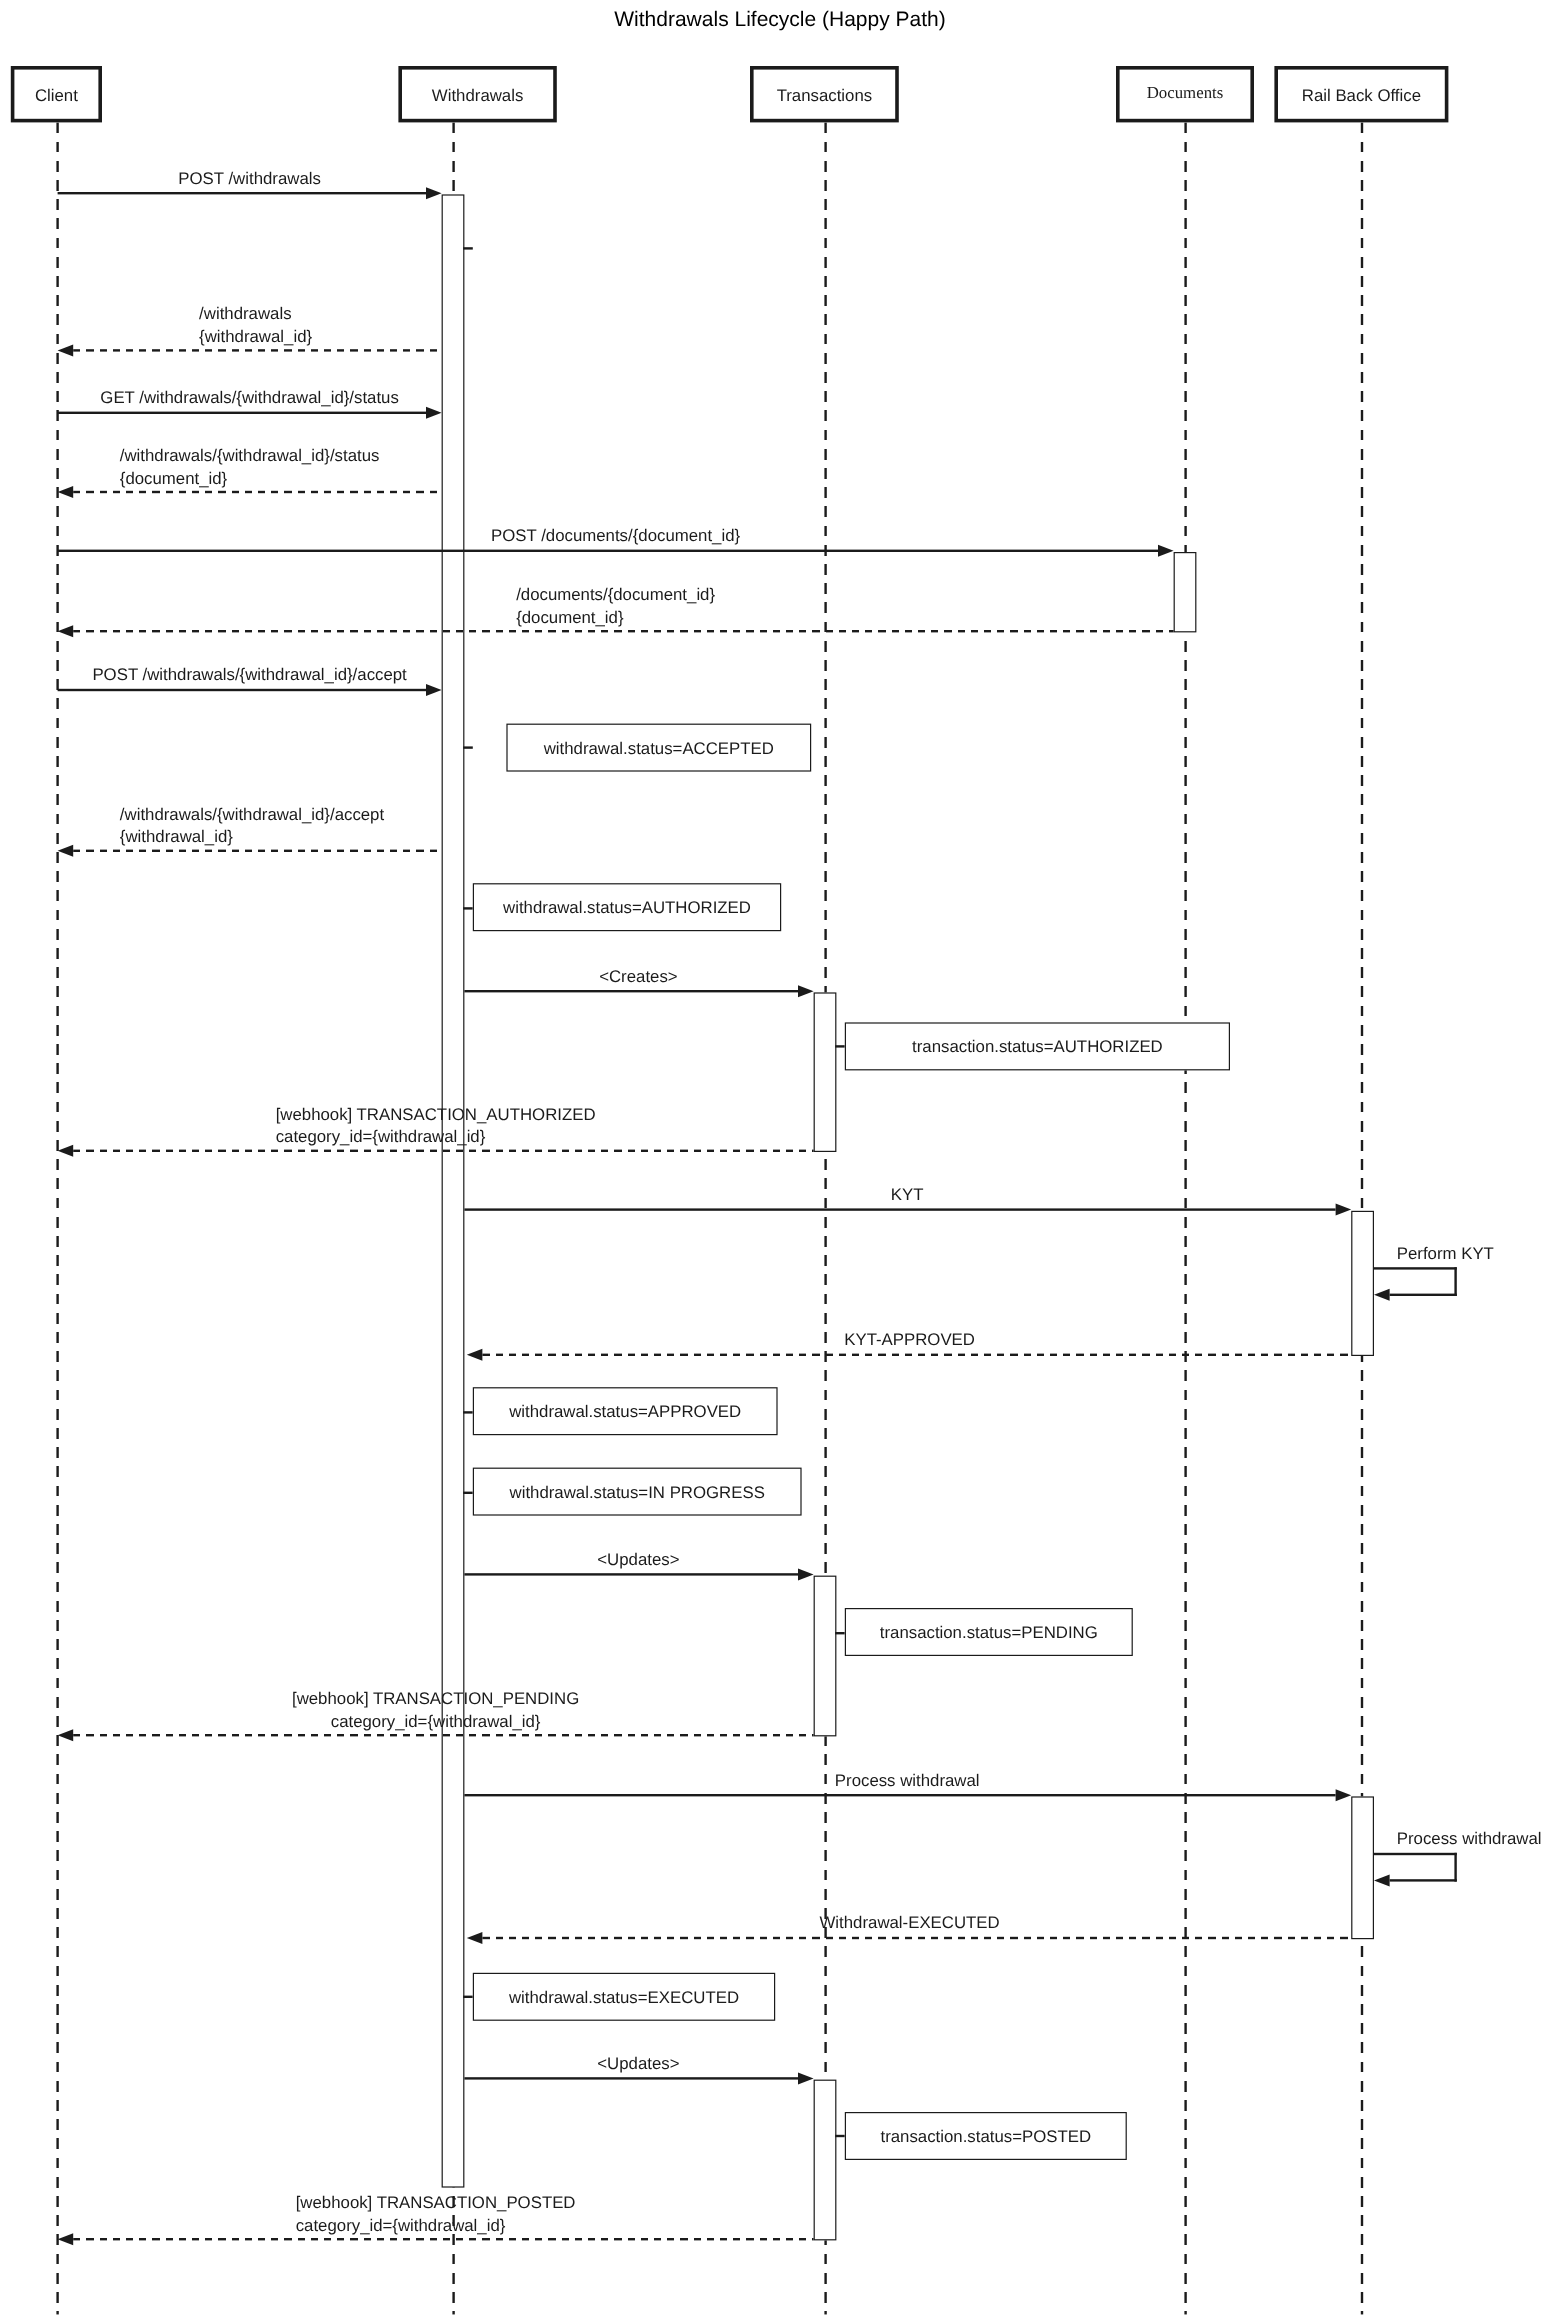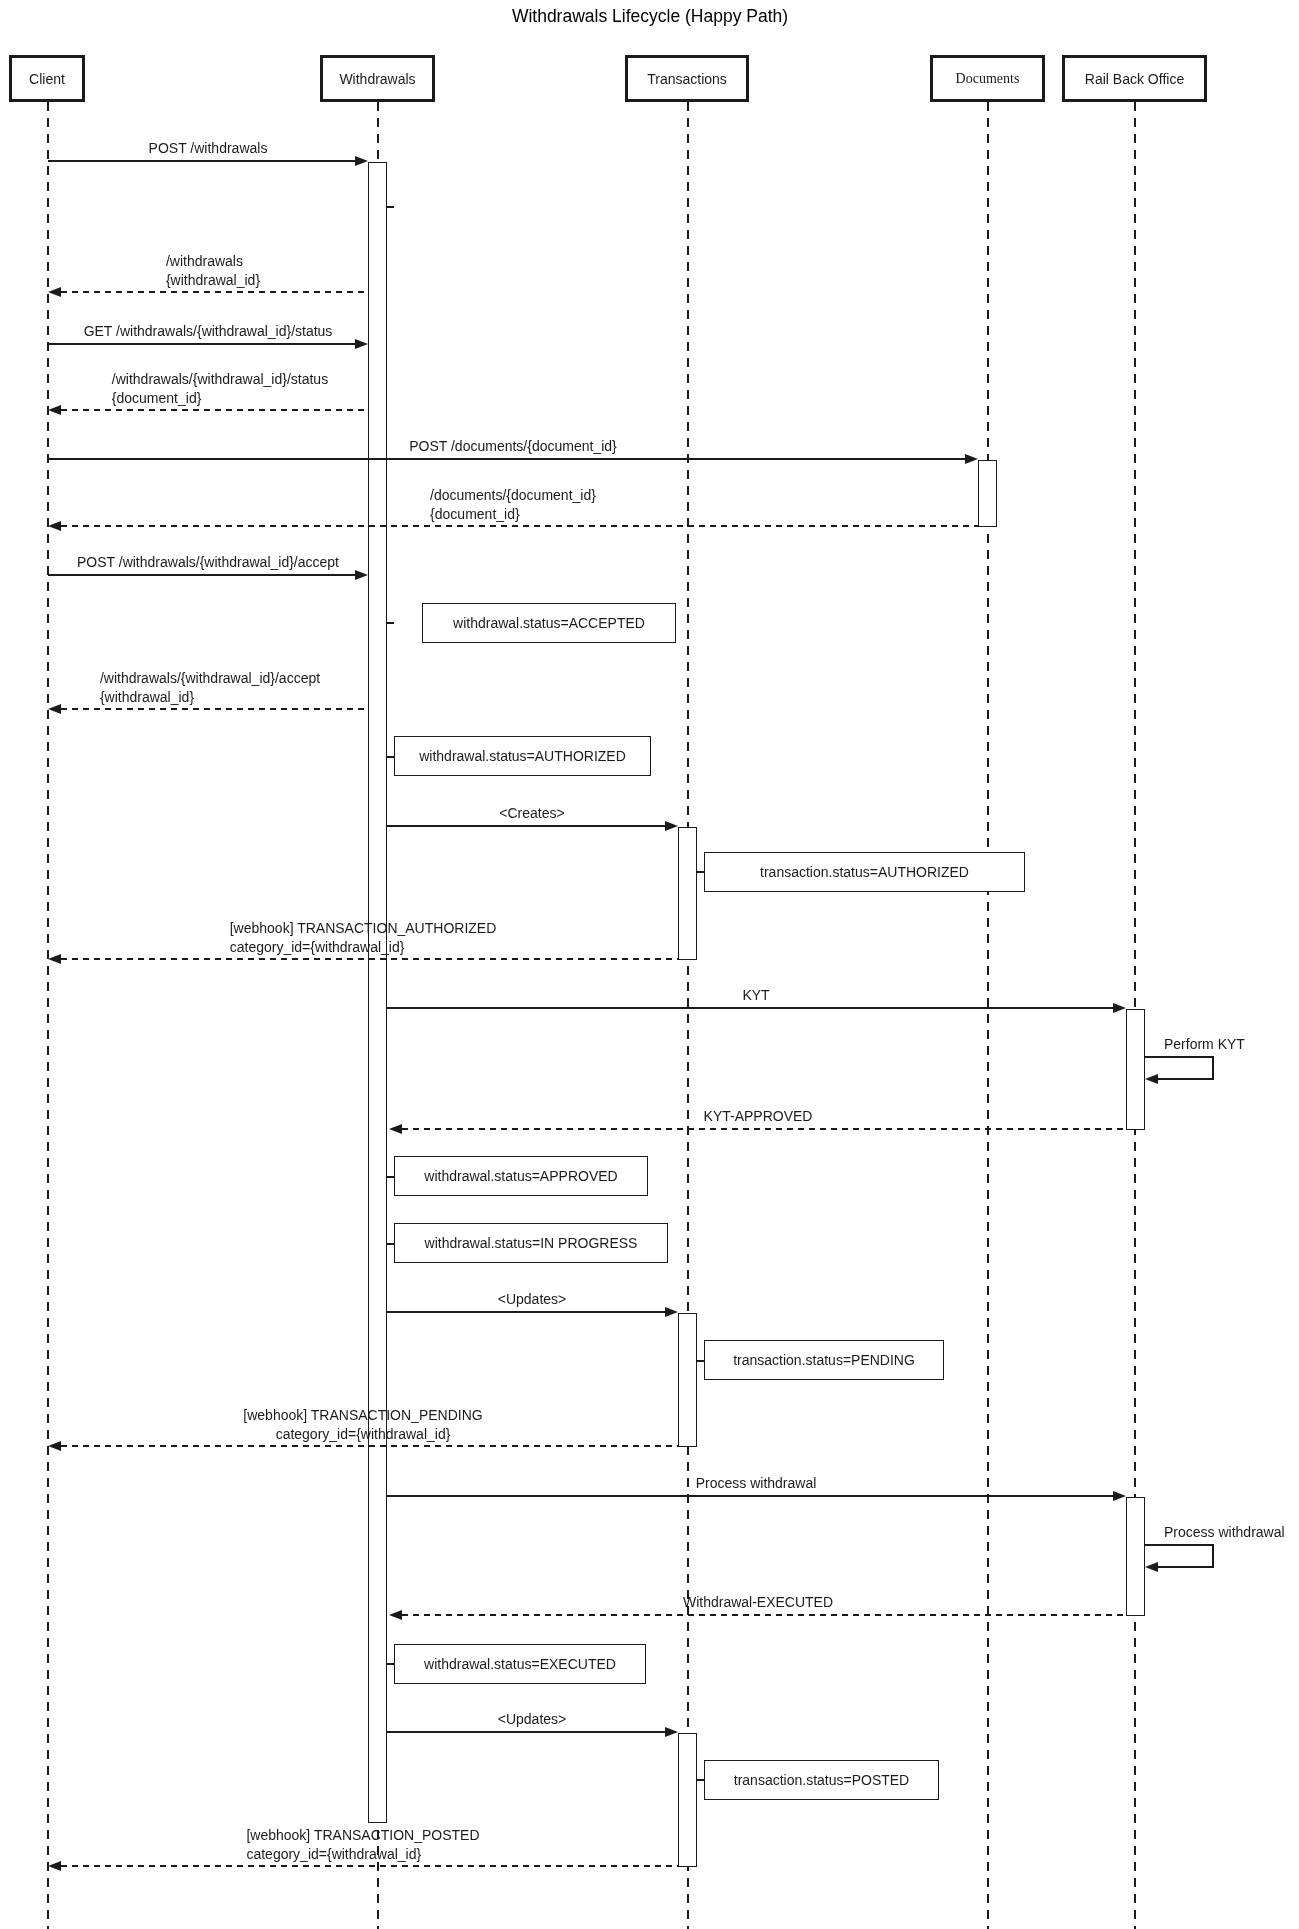--- a/index.html
+++ b/index.html
@@ -108,21 +108,21 @@
     <div>/withdrawals</div>
     <div>{withdrawal_id}</div>
   </div>
 
   <div class="ml-solid" style="left:48px;top:343px;width:307px;"></div>
   <div class="ar" style="left:355px;top:339px;"></div>
   <div class="lbl" style="left:208px;top:323px;">GET /withdrawals/{withdrawal_id}/status</div>
 
   <div class="ml-dash" style="left:61px;top:409px;width:307px;"></div>
   <div class="al" style="left:48px;top:405px;"></div>
-  <div class="lblk" style="left:208px;top:370px;margin-left:12px;">
+  <div class="lblk" style="left:208px;top:370px;">
     <div>/withdrawals/{withdrawal_id}/status</div>
     <div>{document_id}</div>
   </div>
 
   <div class="ml-solid" style="left:48px;top:458px;width:917px;"></div>
   <div class="ar" style="left:965px;top:454px;"></div>
   <div class="lbl" style="left:513px;top:438px;">POST /documents/{document_id}</div>
 
   <div class="ml-dash" style="left:61px;top:525px;width:917px;"></div>
   <div class="al" style="left:48px;top:521px;"></div>
@@ -197,18 +197,18 @@
   <div class="lbl" style="left:532px;top:1711px;">&lt;Updates&gt;</div>
 
   <div class="ml-dash" style="left:61px;top:1865px;width:617px;"></div>
   <div class="al" style="left:48px;top:1861px;"></div>
   <div class="lblk" style="left:363px;top:1826px;">
     <div>[webhook] TRANSACTION_POSTED</div>
     <div>category_id={withdrawal_id}</div>
   </div>
 
   <div class="pp" style="left:9px;top:55px;width:76px;">Client</div>
-  <div class="pp" style="left:320px;top:55px;width:115px;">Withdrawals</div>
+  <div class="pp" style="left:332px;top:55px;width:132px;">Withdrawals</div>
   <div class="pp" style="left:625px;top:55px;width:124px;">Transactions</div>
   <div class="pp" style="left:930px;top:55px;width:115px;font-family:Liberation Serif, serif;">Documents</div>
   <div class="pp" style="left:1062px;top:55px;width:145px;">Rail Back Office</div>
 
 </div>
 
 </body></html>

